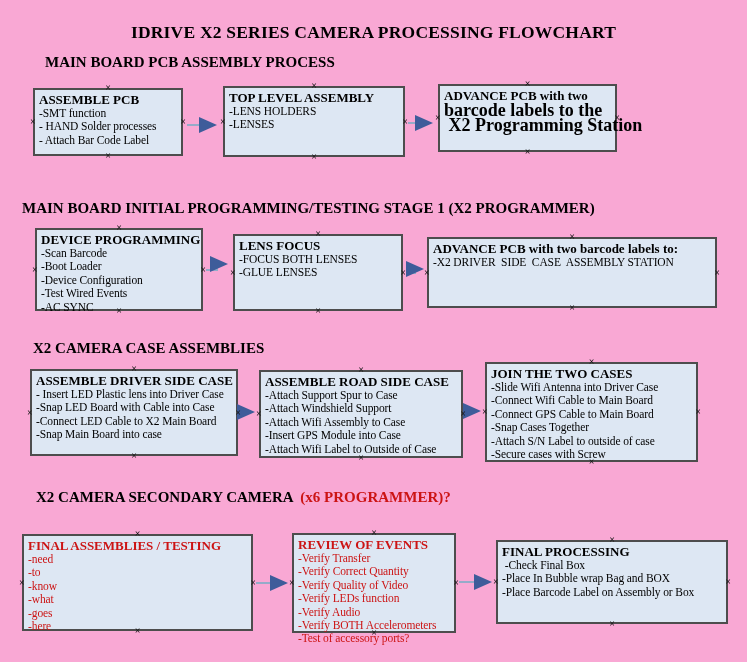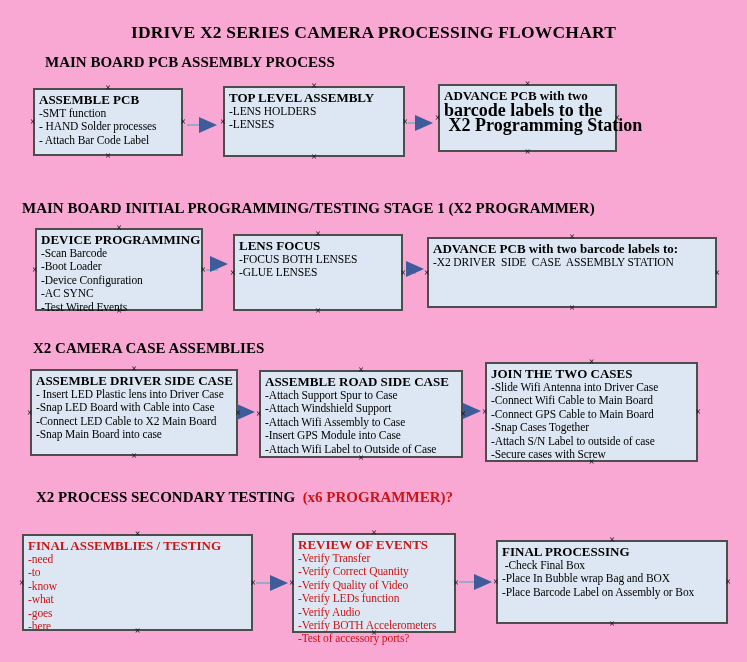--- a/index.html
+++ b/index.html
@@ -40,21 +40,21 @@
 </head>
 <body>
 
 <div id="canvas">
 
   <div class="page-title">IDRIVE X2  SERIES CAMERA PROCESSING FLOWCHART</div>
 
   <div class="section-header" style="left:20px;top:54px;margin-left:25px;">MAIN BOARD PCB ASSEMBLY PROCESS</div>
   <div class="section-header" style="left:22px;top:200px;">MAIN BOARD INITIAL PROGRAMMING/TESTING STAGE 1 (X2 PROGRAMMER)</div>
   <div class="section-header" style="left:33px;top:340px;">X2 CAMERA CASE ASSEMBLIES</div>
-  <div class="section-header" style="left:36px;top:489px;"><span>X2 PROCESS SECONDARY TESTING  </span><span class="suffix">(x6 PROGRAMMER)?</span></div>
+  <div class="section-header" style="left:36px;top:489px;"><span>X2 CAMERA SECONDARY CAMERA  </span><span class="suffix">(x6 PROGRAMMER)?</span></div>
 
   <div class="flowbox" style="left:33px;top:88px;width:150px;height:68px;">
     <span class="bt">ASSEMBLE PCB</span>
     <div>
         <div class="bl">-SMT function</div>
         <div class="bl">- HAND Solder processes</div>
         <div class="bl">- Attach Bar Code Label</div>
       </div>
   <span class="handle h-top">×</span>
       <span class="handle h-bottom">×</span>
@@ -83,22 +83,22 @@
       <span class="handle h-left">×</span>
       <span class="handle h-right">×</span>
     </div>
 
   <div class="flowbox" style="left:35px;top:228px;width:168px;height:83px;">
     <span class="bt">DEVICE PROGRAMMING</span>
     <div>
         <div class="bl">-Scan Barcode</div>
         <div class="bl">-Boot Loader</div>
         <div class="bl">-Device Configuration</div>
+        <div class="bl">-Test Wired Events</div>
         <div class="bl">-AC SYNC</div>
-        <div class="bl">-Test Wired Events</div>
       </div>
   <span class="handle h-top">×</span>
       <span class="handle h-bottom">×</span>
       <span class="handle h-left">×</span>
       <span class="handle h-right">×</span>
     </div>
   <div class="flowbox" style="left:233px;top:234px;width:170px;height:77px;">
     <span class="bt">LENS FOCUS</span>
     <div>
         <div class="bl">-FOCUS BOTH LENSES</div>

